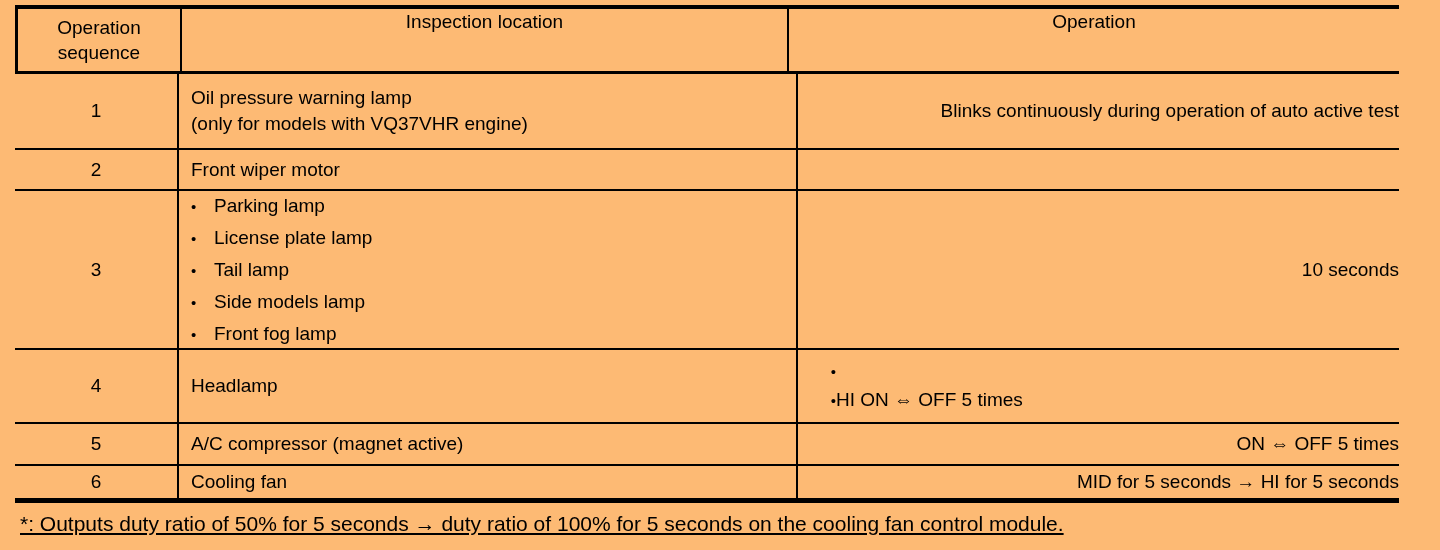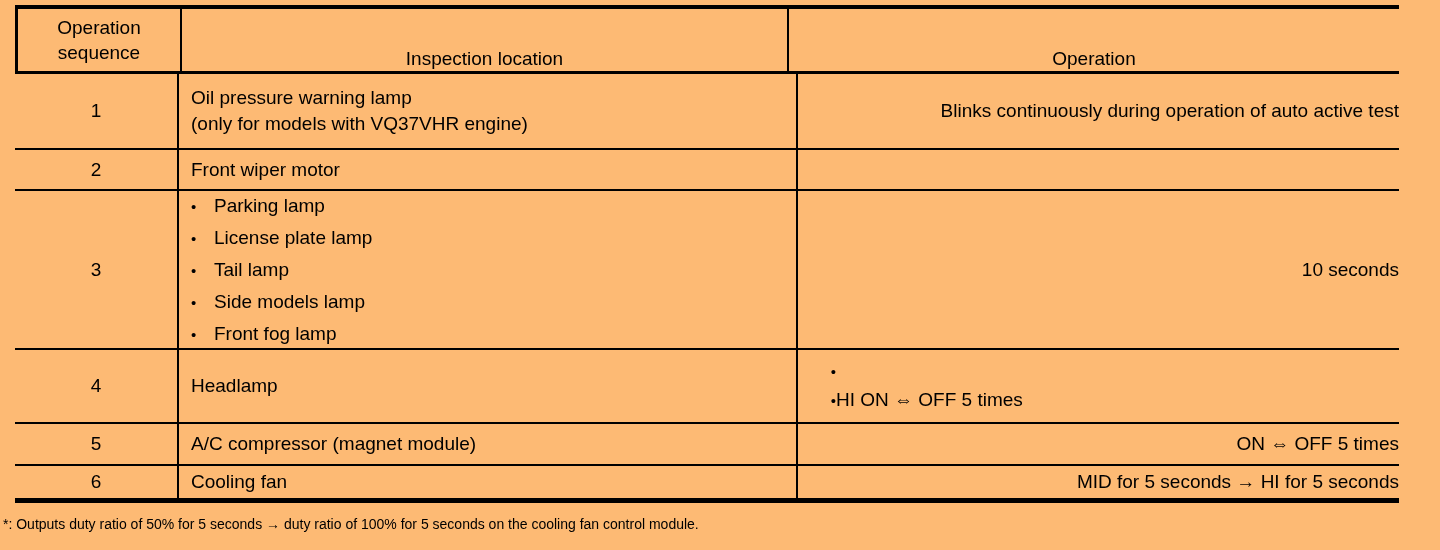--- a/index.html
+++ b/index.html
@@ -38,33 +38,33 @@
     display: flex; flex-direction: column; justify-content: center;
     padding-left: 12px; box-sizing: content-box;
   }
   .c3 {
     flex: 1 1 auto;
     display: flex; flex-direction: column; justify-content: center;
     padding-left: 15px;
     text-align: right;
   }
   .row.header .c2, .row.header .c3 {
-    align-items: center; justify-content: flex-end; padding-left: 0; text-align: center;
+    align-items: center; justify-content: flex-start; padding-left: 0; text-align: center;
   }
   .hdr-line { line-height: 25px; }
 
   .line { line-height: 26px; }
   .li { display: flex; align-items: baseline; }
   .li .bullet { flex: 0 0 23px; font-size: 15px; }
   .r3 .li { line-height: 31px; }
   .r4 .li { line-height: 28px; }
 
   .footnote {
-    position: absolute; left: 3px; top: 511px;
-    font-size: 14px; line-height: 26px; white-space: nowrap;
+    position: absolute; left: 20px; top: 511px;
+    font-size: 21px; line-height: 26px; white-space: nowrap; text-decoration: underline;
   }
 </style>
 </head>
 <body>
 
 <div class="page">
 
   <div class="tbl">
 
     <div class="row header">
@@ -151,21 +151,21 @@
           <span>HI ON ⇔ OFF 5 times</span>
         </div>
       </div>
     </div>
 
     <div class="row r5">
       <div class="c1">
         <span>5</span>
       </div>
       <div class="c2">
-        <div class="line">A/C compressor (magnet module)</div>
+        <div class="line">A/C compressor (magnet active)</div>
       </div>
       <div class="c3">
         <div class="line">ON ⇔ OFF 5 times</div>
       </div>
     </div>
 
     <div class="row r6">
       <div class="c1">
         <span>6</span>
       </div>

